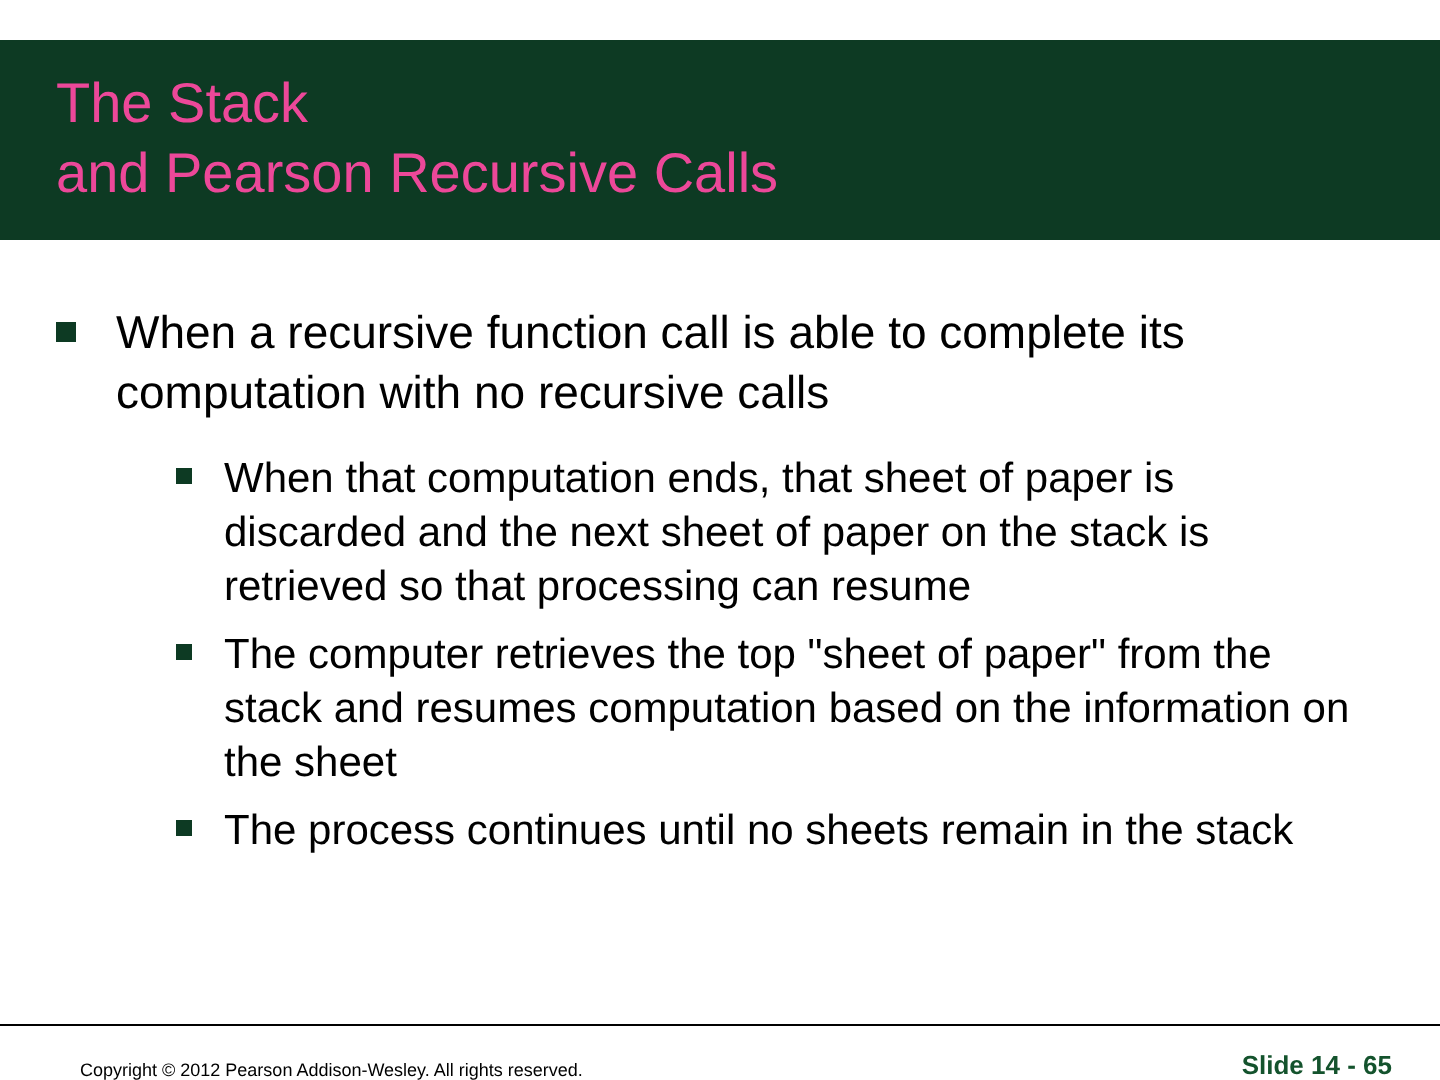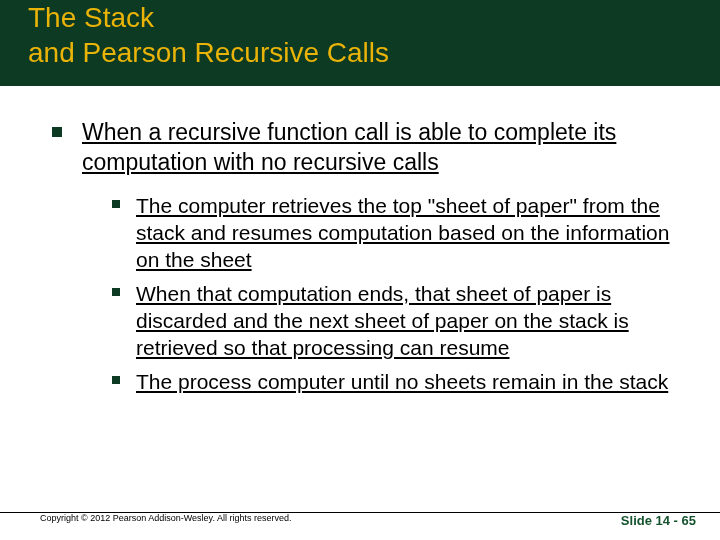--- a/index.html
+++ b/index.html
@@ -6,28 +6,28 @@
   body {
     width: 720px;
     height: 540px;
     font-family: Arial, Helvetica, sans-serif;
     background: #ffffff;
     position: relative;
     overflow: hidden;
   }
   .title-bar {
     background: #0d3a23;
-    color: #eab308;
-    padding: 0 20px 16px 28px;
+    color: #ec4899;
+    padding: 14px 20px 16px 28px;
     font-size: 28px;
     line-height: 1.25;
+    margin-top: 20px;
   }
   .content {
-    padding: 32px 40px 0 52px;
-    text-decoration: underline;
+    padding: 32px 40px 0 28px;
   }
   .bullet-row {
     display: flex;
     align-items: flex-start;
     margin-bottom: 14px;
   }
   .bullet-sq {
     width: 10px;
     height: 10px;
     background: #0d3a23;
@@ -63,21 +63,21 @@
   }
   .footer {
     position: absolute;
     bottom: 0;
     left: 0;
     right: 0;
     height: 28px;
     border-top: 1px solid #000;
     display: flex;
     justify-content: space-between;
-    align-items: flex-start;
+    align-items: flex-end;
     padding: 0 24px 0 40px;
   }
   .copyright {
     font-size: 9px;
     color: #000;
   }
   .slidenum {
     font-size: 13px;
     color: #14532d;
     font-weight: bold;
@@ -93,29 +93,29 @@
 
 <div class="content">
   <div class="bullet-row">
     <div class="bullet-sq"></div>
     <div class="main-text">When a recursive function call is able to complete its computation with no recursive calls</div>
   </div>
 
   <div class="sub-list">
     <div class="sub-row">
       <div class="bullet-sq small"></div>
+      <div class="sub-text">When that computation ends, that sheet of paper is discarded and the next sheet of paper on the stack is retrieved so that processing can resume</div>
+    </div>
+    <div class="sub-row">
+      <div class="bullet-sq small"></div>
       <div class="sub-text">The computer retrieves the top "sheet of paper" from the stack and resumes computation based on the information on the sheet</div>
     </div>
     <div class="sub-row">
       <div class="bullet-sq small"></div>
-      <div class="sub-text">When that computation ends, that sheet of paper is discarded and the next sheet of paper on the stack is retrieved so that processing can resume</div>
-    </div>
-    <div class="sub-row">
-      <div class="bullet-sq small"></div>
-      <div class="sub-text">The process computer until no sheets remain in the stack</div>
+      <div class="sub-text">The process continues until no sheets remain in the stack</div>
     </div>
   </div>
 </div>
 
 <div class="footer">
   <div class="copyright">Copyright © 2012 Pearson Addison-Wesley. All rights reserved.</div>
   <div class="slidenum">Slide 14 - 65</div>
 </div>
 
 </body></html>

